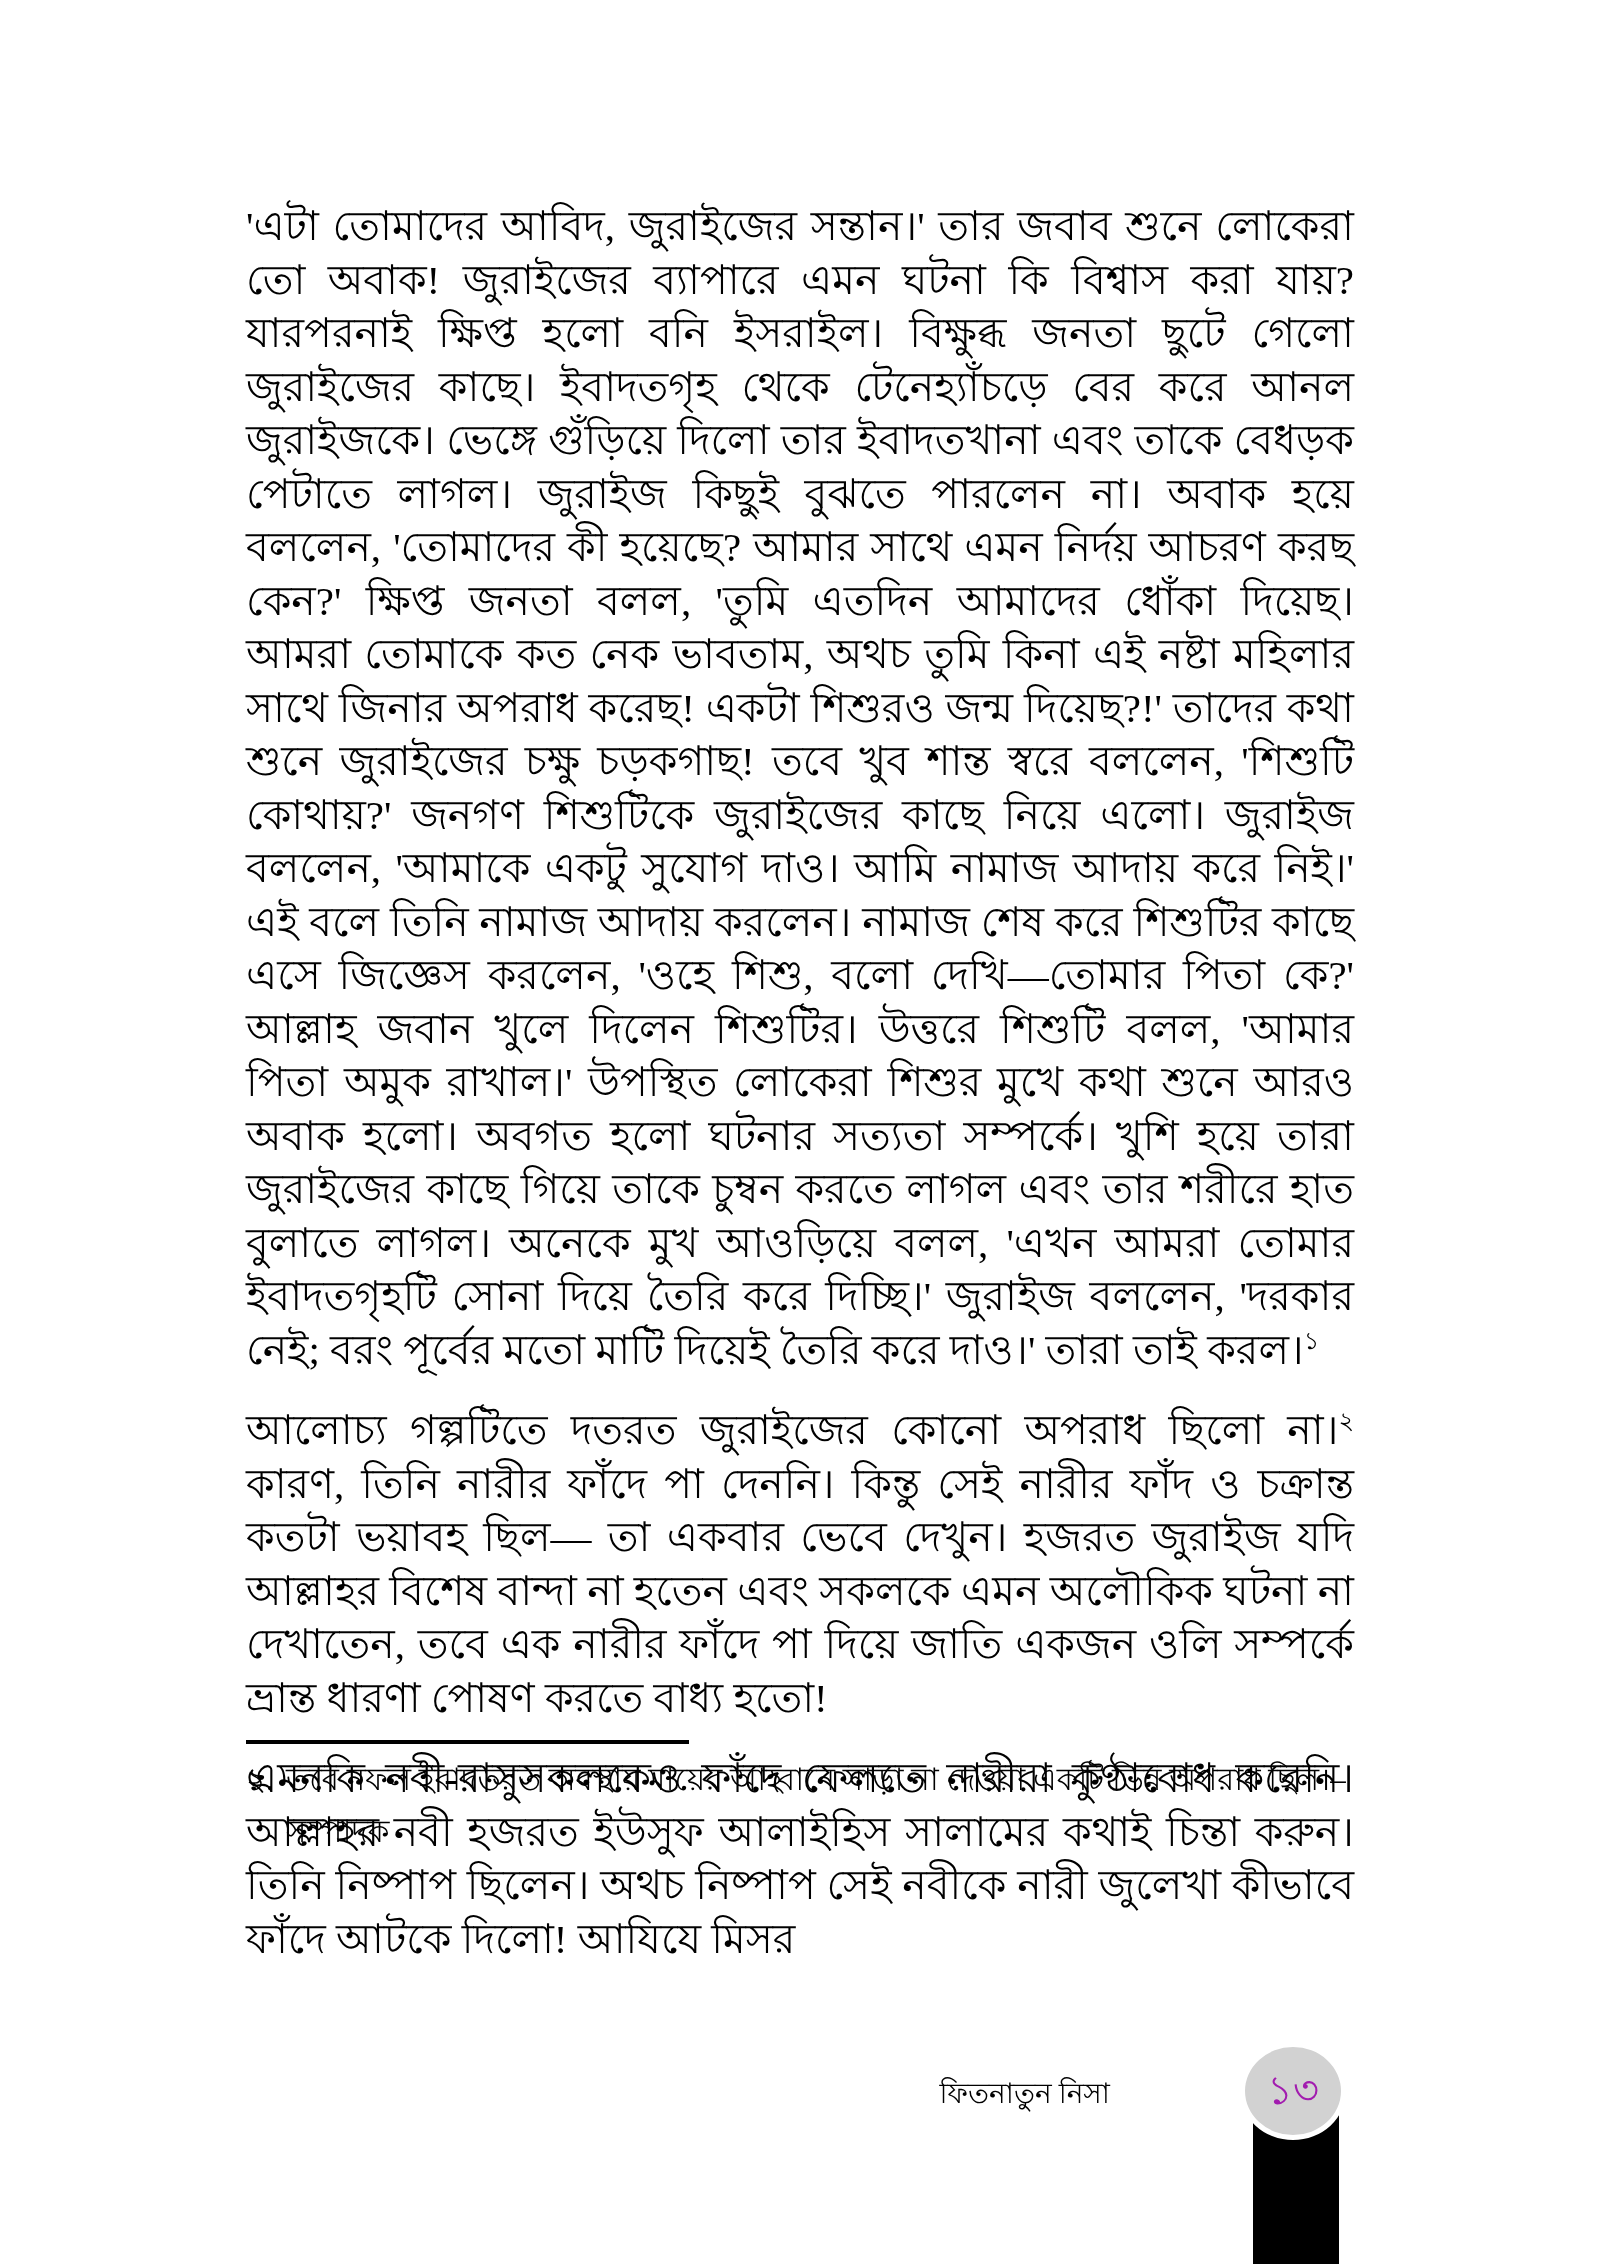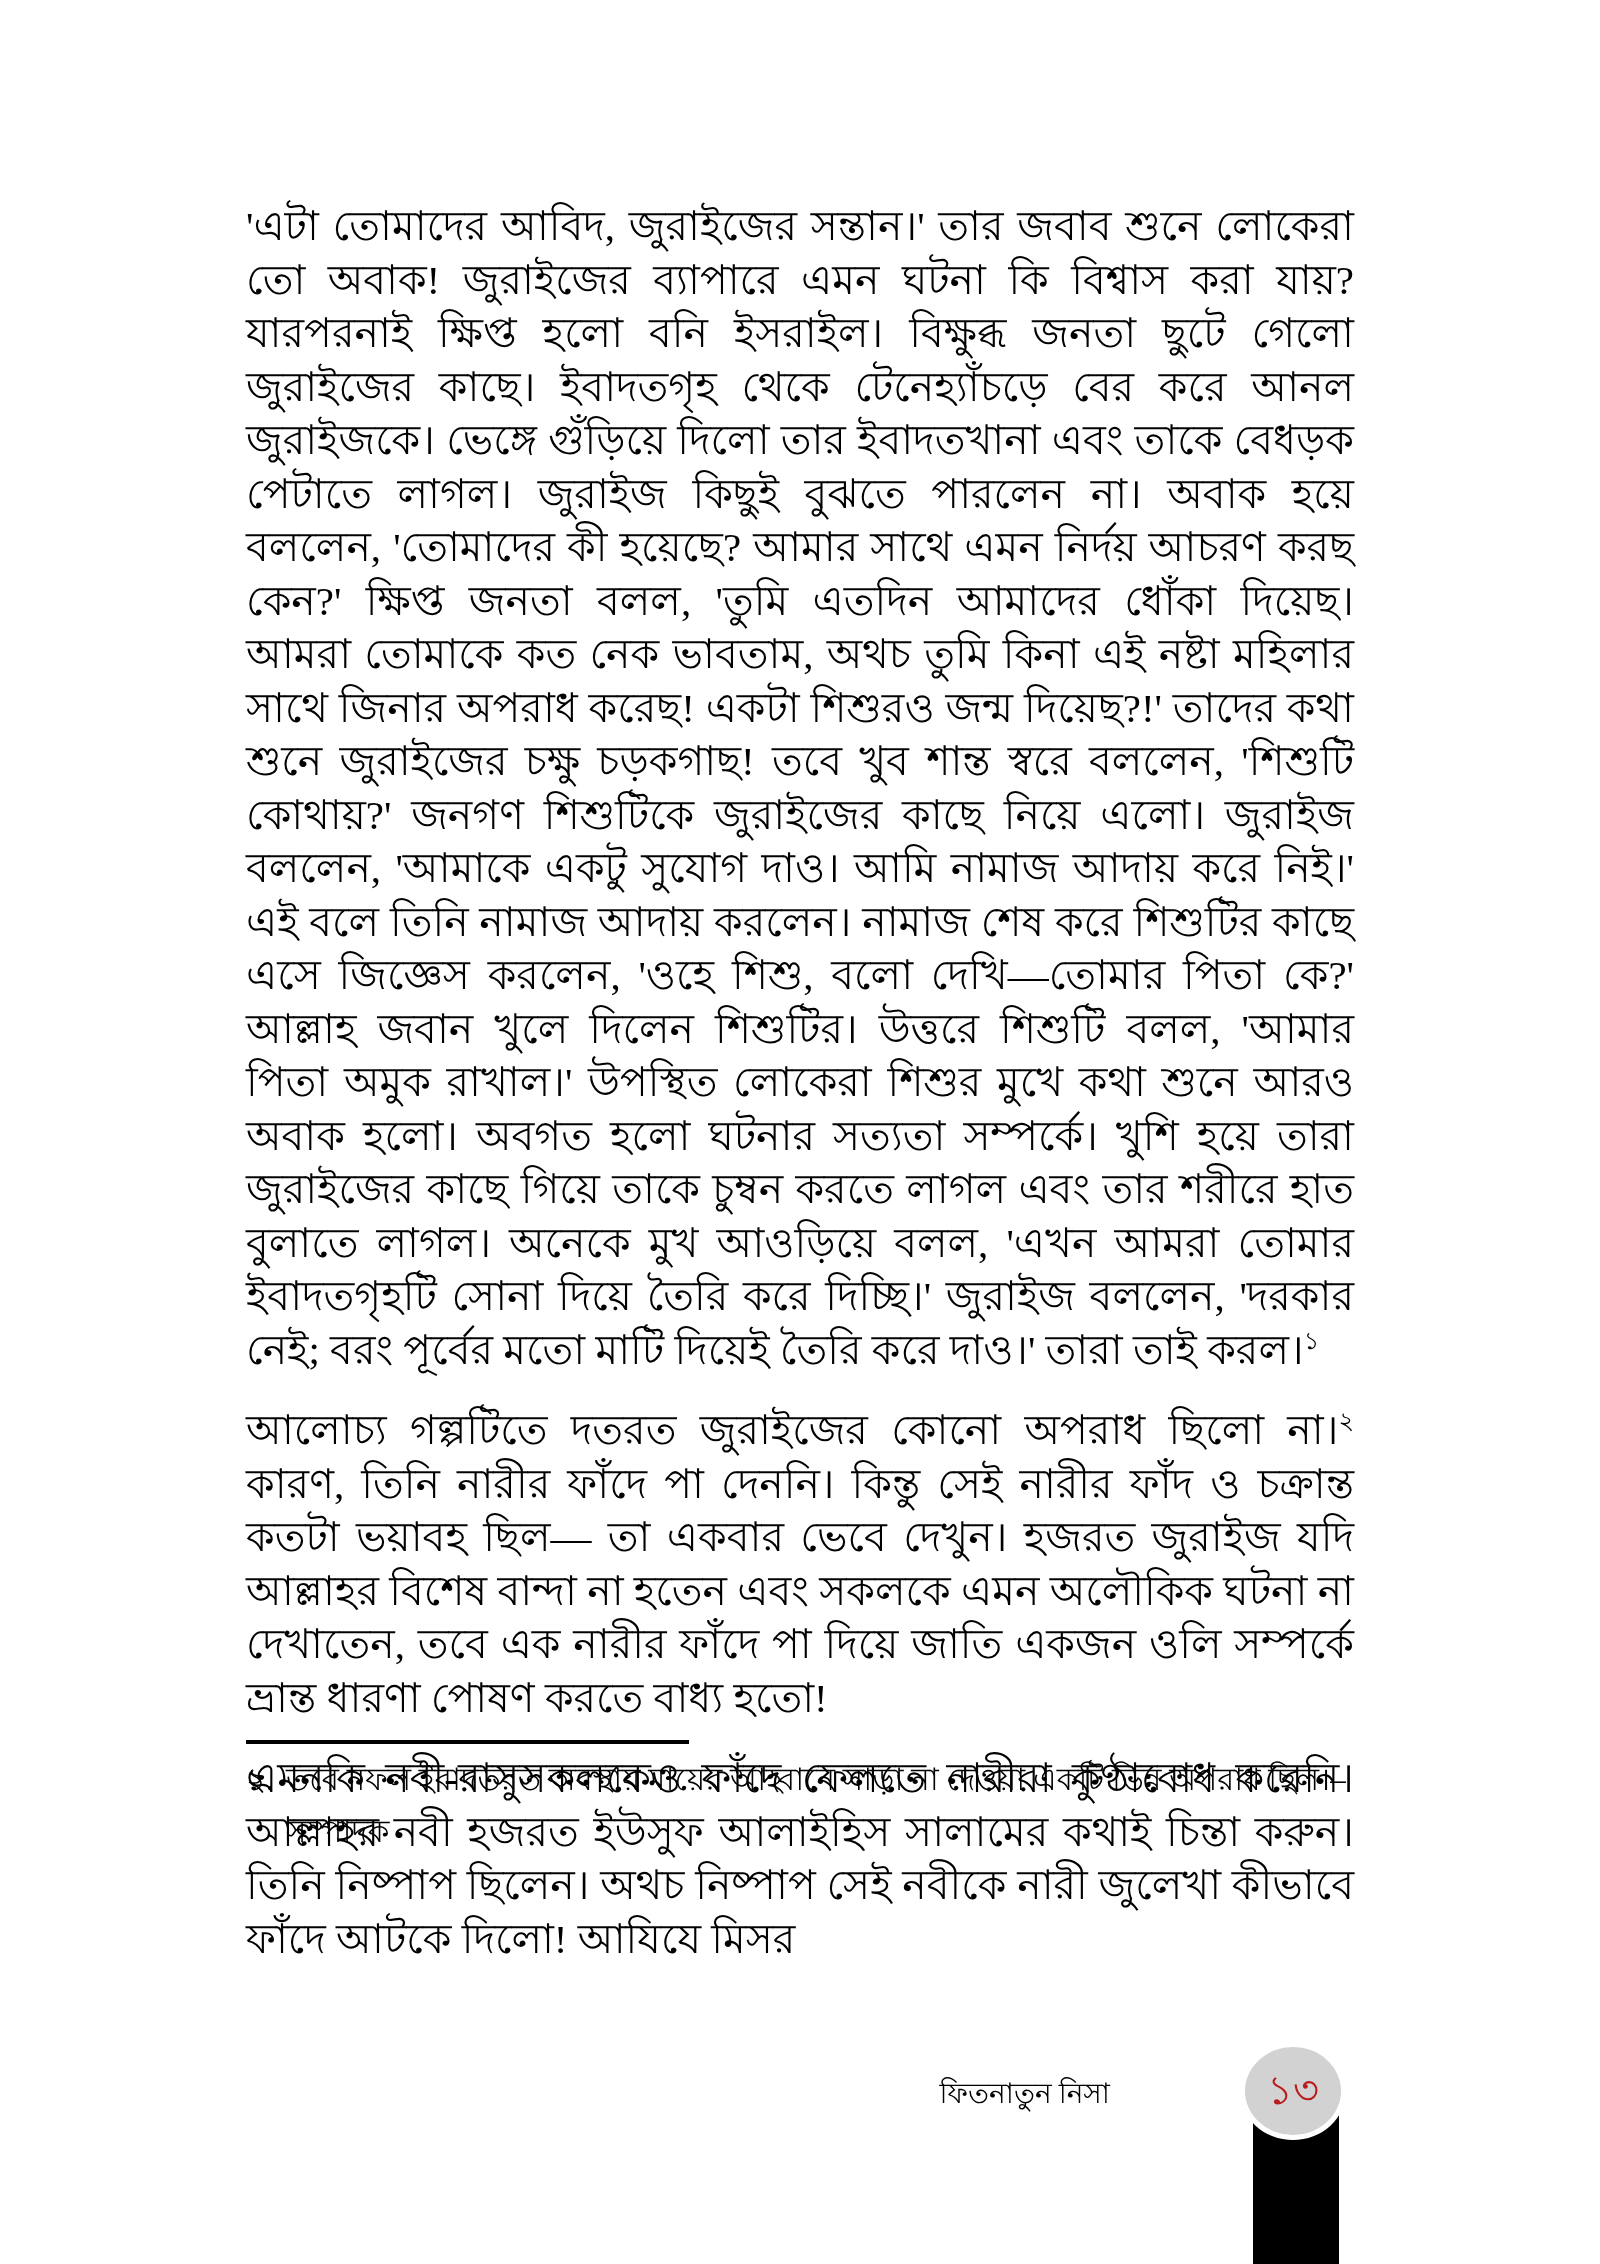--- a/index.html
+++ b/index.html
@@ -90,21 +90,21 @@
     border: 5px solid #ffffff;
     border-radius: 50%;
     z-index: 2;
     display: flex;
     align-items: center;
     justify-content: center;
   }
   .page-number {
     font-size: 40px;
     line-height: 1;
-    color: #b91c1c;
+    color: #a21caf;
   }
 </style>
 </head>
 <body>
 
 <div class="page">
 
   <div class="body-text">
     <p><span>'এটা তোমাদের আবিদ, জুরাইজের সন্তান।' তার জবাব শুনে লোকেরা তো অবাক! জুরাইজের ব্যাপারে এমন ঘটনা কি বিশ্বাস করা যায়? যারপরনাই ক্ষিপ্ত হলো বনি ইসরাইল। বিক্ষুব্ধ জনতা ছুটে গেলো জুরাইজের কাছে। ইবাদতগৃহ থেকে টেনেহ্যাঁচড়ে বের করে আনল জুরাইজকে। ভেঙ্গে গুঁড়িয়ে দিলো তার ইবাদতখানা এবং তাকে বেধড়ক পেটাতে লাগল। জুরাইজ কিছুই বুঝতে পারলেন না। অবাক হয়ে বললেন, 'তোমাদের কী হয়েছে? আমার সাথে এমন নির্দয় আচরণ করছ কেন?' ক্ষিপ্ত জনতা বলল, 'তুমি এতদিন আমাদের ধোঁকা দিয়েছ। আমরা তোমাকে কত নেক ভাবতাম, অথচ তুমি কিনা এই নষ্টা মহিলার সাথে জিনার অপরাধ করেছ! একটা শিশুরও জন্ম দিয়েছ?!' তাদের কথা শুনে জুরাইজের চক্ষু চড়কগাছ! তবে খুব শান্ত স্বরে বললেন, 'শিশুটি কোথায়?' জনগণ শিশুটিকে জুরাইজের কাছে নিয়ে এলো। জুরাইজ বললেন, 'আমাকে একটু সুযোগ দাও। আমি নামাজ আদায় করে নিই।' এই বলে তিনি নামাজ আদায় করলেন। নামাজ শেষ করে শিশুটির কাছে এসে জিজ্ঞেস করলেন, 'ওহে শিশু, বলো দেখি—তোমার পিতা কে?' আল্লাহ জবান খুলে দিলেন শিশুটির। উত্তরে শিশুটি বলল, 'আমার পিতা অমুক রাখাল।' উপস্থিত লোকেরা শিশুর মুখে কথা শুনে আরও অবাক হলো। অবগত হলো ঘটনার সত্যতা সম্পর্কে। খুশি হয়ে তারা জুরাইজের কাছে গিয়ে তাকে চুম্বন করতে লাগল এবং তার শরীরে হাত বুলাতে লাগল। অনেকে মুখ আওড়িয়ে বলল, 'এখন আমরা তোমার ইবাদতগৃহটি সোনা দিয়ে তৈরি করে দিচ্ছি।' জুরাইজ বললেন, 'দরকার নেই; বরং পূর্বের মতো মাটি দিয়েই তৈরি করে দাও।' তারা তাই করল।</span><sup class="fn-ref">১</sup><span></span></p>
 

